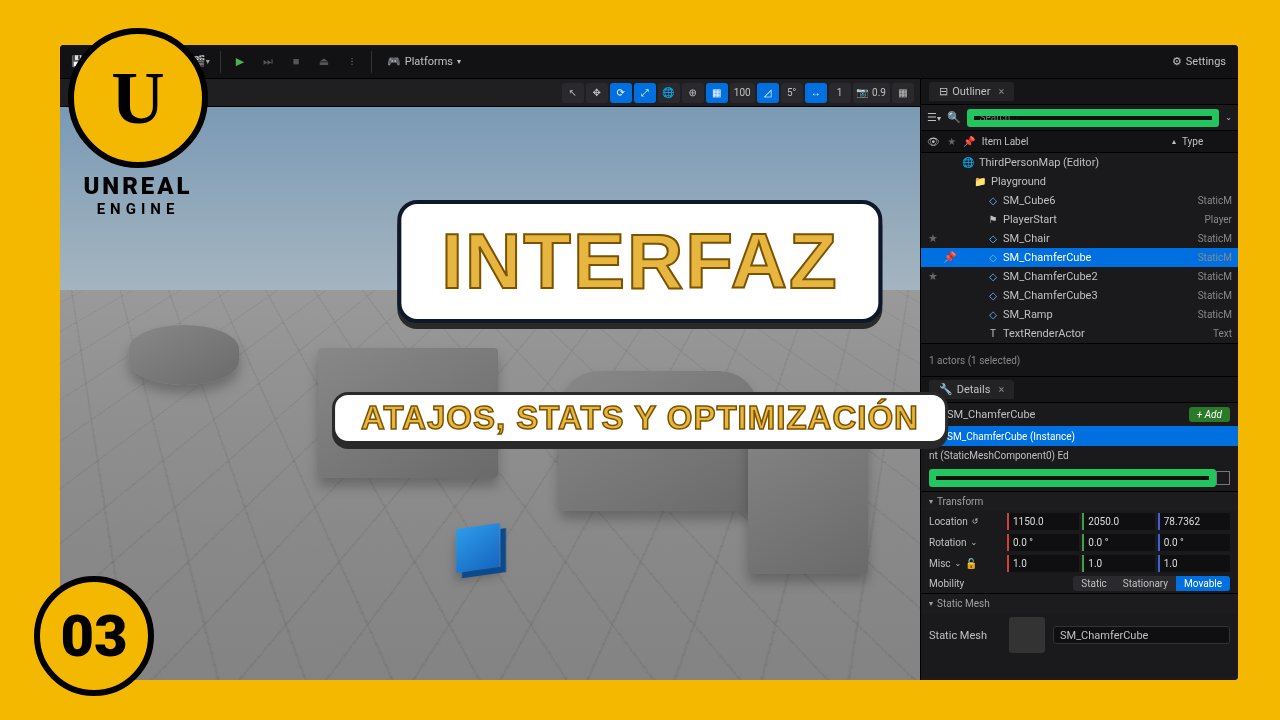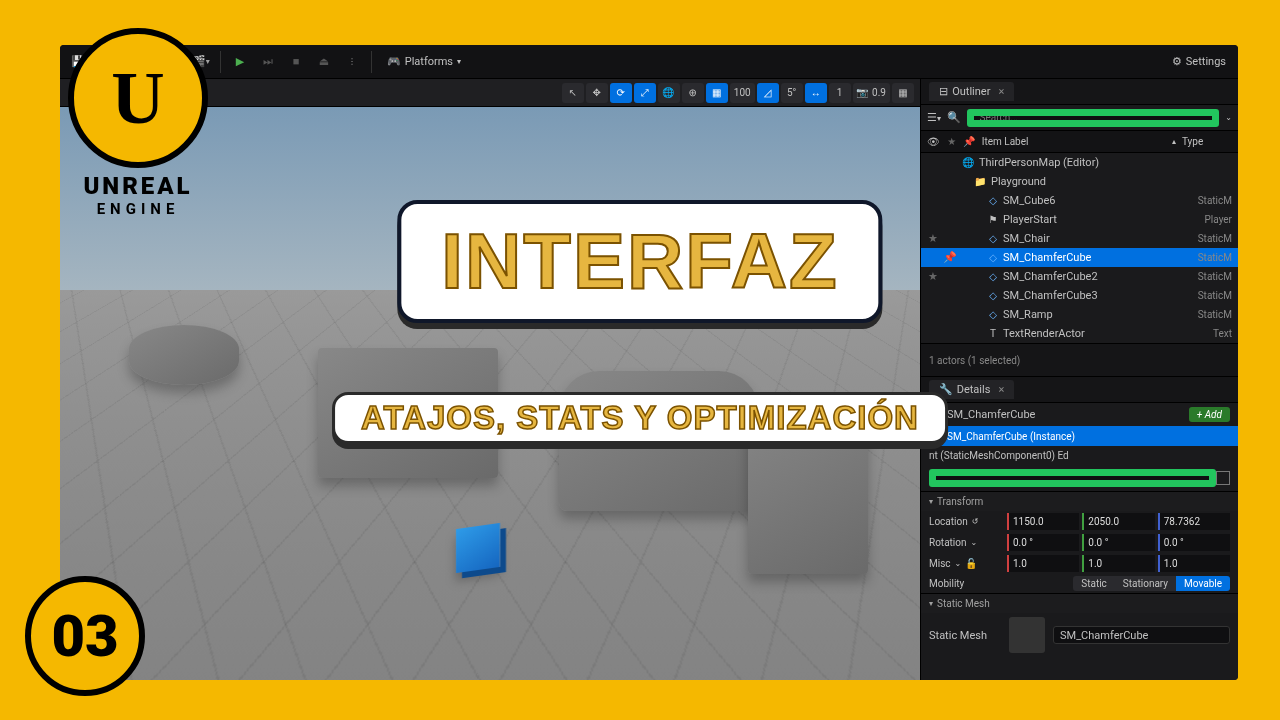--- a/index.html
+++ b/index.html
@@ -80,21 +80,21 @@
 .sm-thumb { width:36px; height:36px; background:#333; border-radius:3px; }
 .sm-sel { flex:1; background:#0f0f11; border:1px solid #333; border-radius:3px; height:18px; padding:0 6px; display:flex; align-items:center; }
 
 
 .logo-wrap { position: absolute; top: 28px; left: 38px; width: 200px; text-align: center; pointer-events: none; }
 .logo-circ { width: 140px; height: 140px; border: 6px solid #000; border-radius: 50%; margin: 0 auto; display: flex; align-items: center; justify-content: center; background: #f5b800; }
 .logo-u { font-size: 74px; font-weight: 900; color: #000; font-family: Georgia, serif; }
 .logo-txt { font-weight: 900; letter-spacing: 3px; margin-top: 4px; font-size: 24px; }
 .logo-sub { font-size: 15px; letter-spacing: 5px; font-weight: 700; }
 
-.ep-badge { position: absolute; bottom: 24px; left: 25px; width: 120px; height: 120px; border: 6px solid #000; border-radius: 50%; background: #f5b800; display: flex; align-items: center; justify-content: center; font-size: 58px; font-weight: 900; }
+.ep-badge { position: absolute; bottom: 24px; left: 34px; width: 120px; height: 120px; border: 6px solid #000; border-radius: 50%; background: #f5b800; display: flex; align-items: center; justify-content: center; font-size: 58px; font-weight: 900; }
 
 .title-box { position: absolute; top: 200px; left: 50%; transform: translateX(-50%); background: #fff; border: 4px solid #0f172a; border-radius: 20px; padding: 12px 40px; box-shadow: 0 6px 0 #2a2a2a; }
 .title-box span { font-size: 78px; font-weight: 900; color: #e6b640; -webkit-text-stroke: 2px #7b5200; letter-spacing: 2px; font-family: Impact, sans-serif; }
 .subtitle-box { position: absolute; top: 392px; left: 50%; transform: translateX(-50%); background: #fff; border: 3px solid #2a2a2a; border-radius: 16px; padding: 4px 26px; box-shadow: 0 5px 0 #2a2a2a; }
 .subtitle-box span { font-size: 33px; font-weight: 900; color: #e6b640; -webkit-text-stroke: 1.5px #7b5200; letter-spacing: 1px; font-family: Impact, sans-serif; }
 
 .chevron { font-size: 8px; }
 .pin-col { width:12px; text-align:center; color:#666; }
 </style>
 </head>

